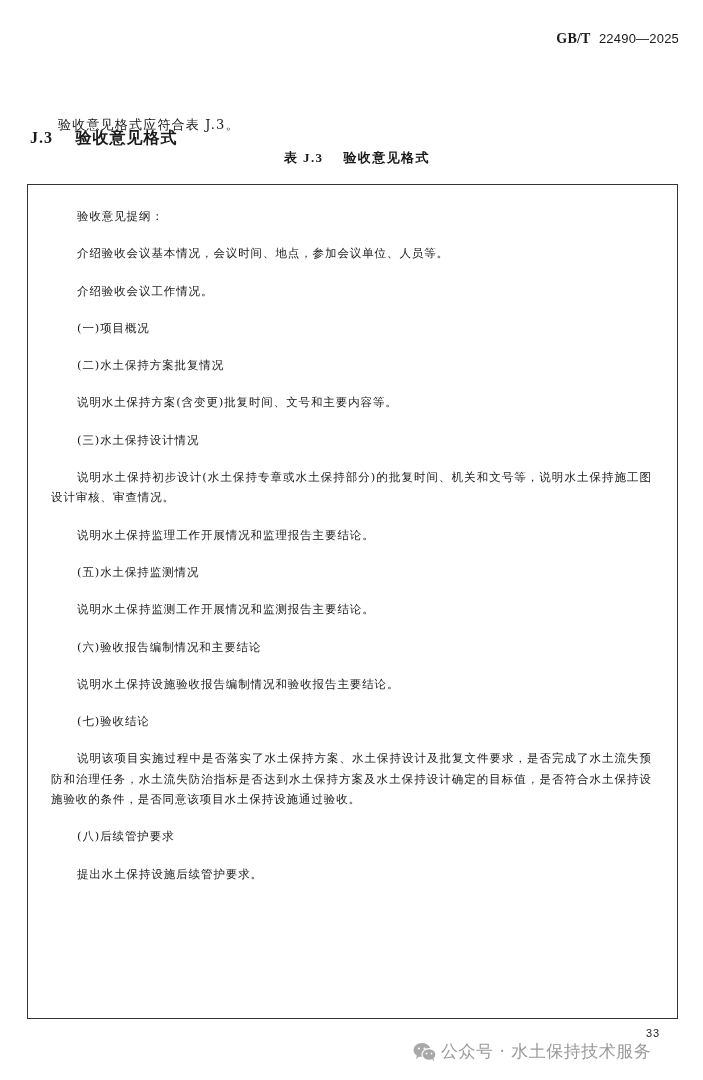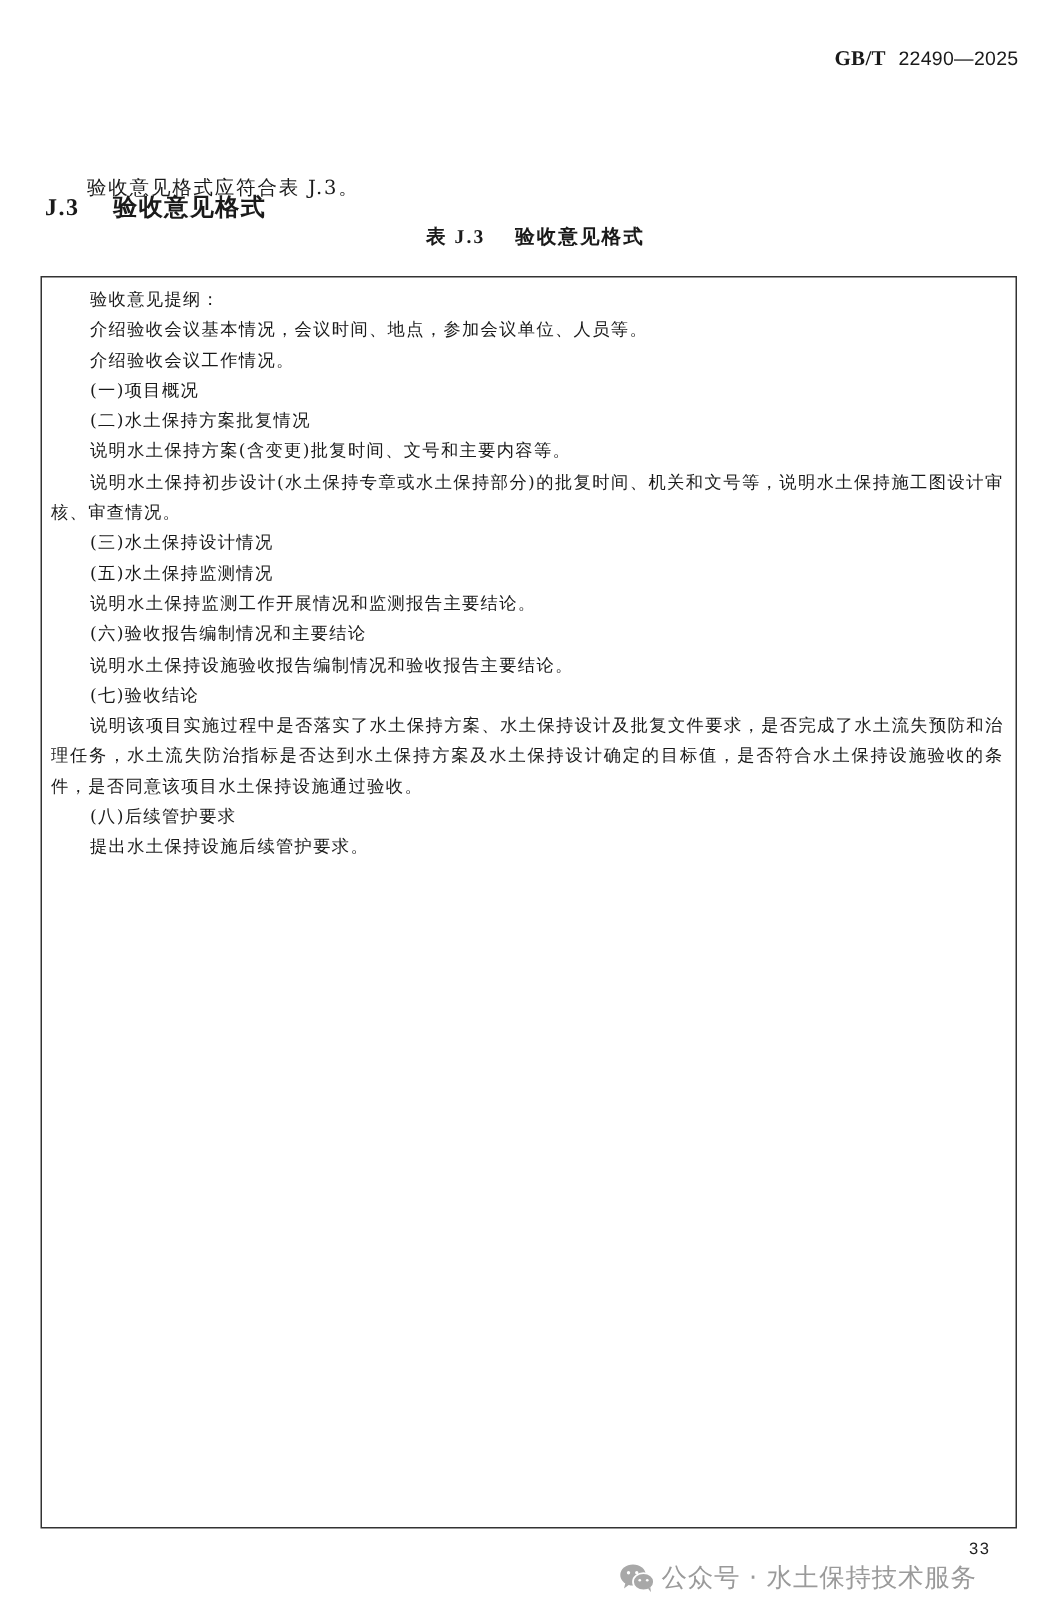--- a/index.html
+++ b/index.html
@@ -31,21 +31,21 @@
     .table-box {
       position: absolute; left: 27px; top: 184px;
       width: 651px; height: 835px;
       border: 1.5px solid #333333;
       box-sizing: border-box;
     }
     .outline {
       position: absolute; left: 6px; top: 4px; right: 8px;
       font-size: 11.5px; line-height: 20.3px; letter-spacing: 0.9px;
     }
-    .outline p { margin: 0; text-indent: 26px; text-align: justify; }
+    .outline p { margin: 17px; text-indent: 26px; text-align: justify; }
     .page-number {
       position: absolute; left: 646px; top: 1027px;
       font-family: "Liberation Sans", sans-serif; font-size: 11px; color: #222;
       letter-spacing: 1px;
     }
     .watermark {
       position: absolute; left: 413px; top: 1040px;
       display: flex; align-items: center; gap: 4px;
       font-family: "DejaVu Sans", sans-serif; font-size: 17px; color: #9a9a9a;
       letter-spacing: 0.5px;
@@ -73,22 +73,23 @@
 </div>
 
 <div class="table-box">
   <div class="outline">
     <p>验收意见提纲：</p>
     <p>介绍验收会议基本情况，会议时间、地点，参加会议单位、人员等。</p>
     <p>介绍验收会议工作情况。</p>
     <p>(一)项目概况</p>
     <p>(二)水土保持方案批复情况</p>
     <p>说明水土保持方案(含变更)批复时间、文号和主要内容等。</p>
+    <p>(三)水土保持设计情况</p>
     <p>说明水土保持初步设计(水土保持专章或水土保持部分)的批复时间、机关和文号等，说明水土保持施工图设计审核、审查情况。</p>
-    <p>(三)水土保持设计情况</p>
+    <p>说明水土保持监理工作开展情况和监理报告主要结论。</p>
     <p>(五)水土保持监测情况</p>
     <p>说明水土保持监测工作开展情况和监测报告主要结论。</p>
     <p>(六)验收报告编制情况和主要结论</p>
     <p>说明水土保持设施验收报告编制情况和验收报告主要结论。</p>
     <p>(七)验收结论</p>
     <p>说明该项目实施过程中是否落实了水土保持方案、水土保持设计及批复文件要求，是否完成了水土流失预防和治理任务，水土流失防治指标是否达到水土保持方案及水土保持设计确定的目标值，是否符合水土保持设施验收的条件，是否同意该项目水土保持设施通过验收。</p>
     <p>(八)后续管护要求</p>
     <p>提出水土保持设施后续管护要求。</p>
   </div>
 </div>

